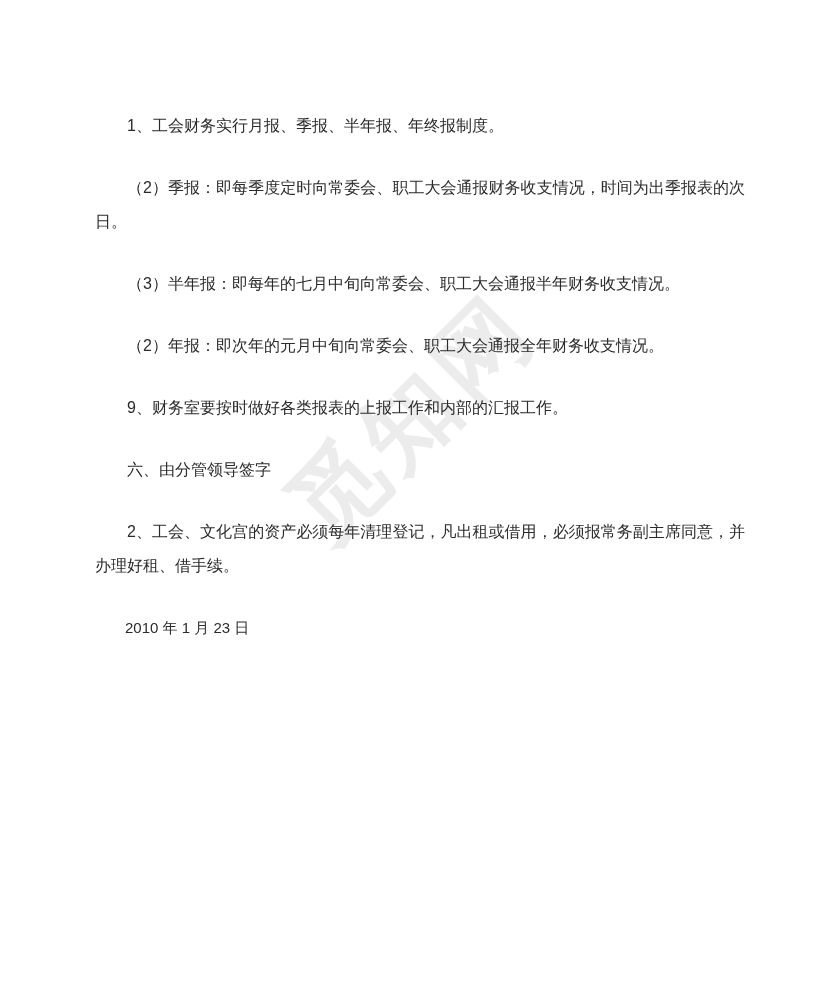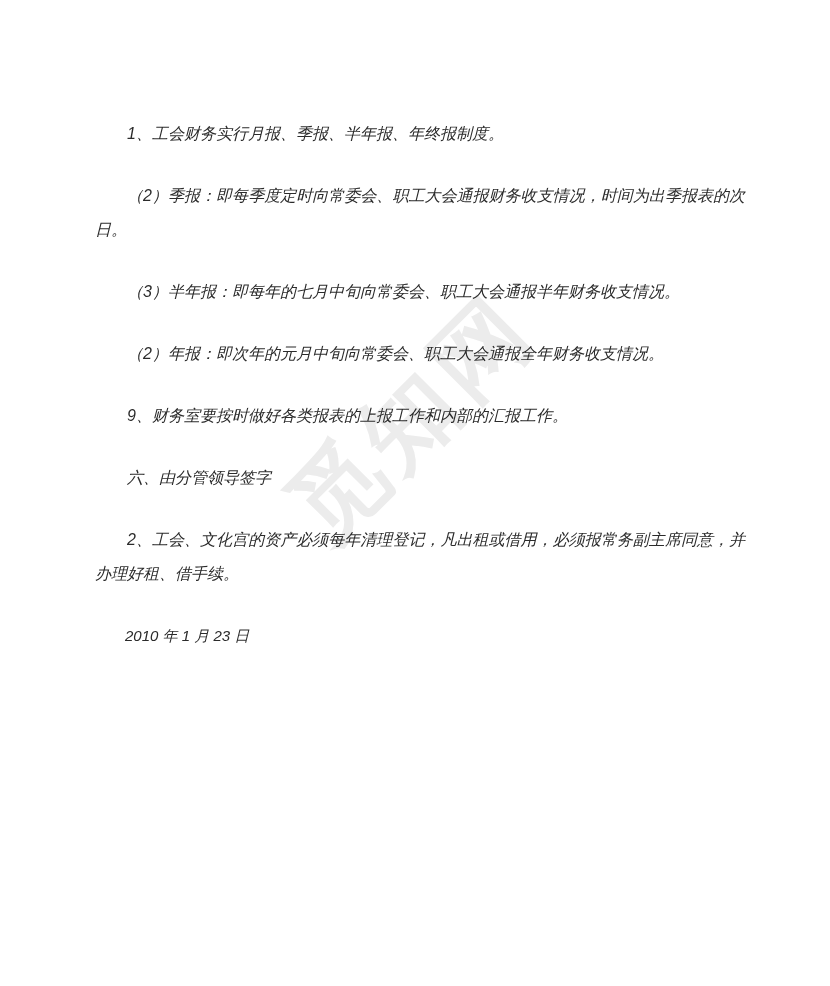--- a/index.html
+++ b/index.html
@@ -29,23 +29,22 @@
     letter-spacing: 8px;
     color: #ececec;
     white-space: nowrap;
     z-index: 0;
     pointer-events: none;
   }
   .content {
     position: absolute;
     left: 95px;
     right: 85px;
-    top: 117px;
+    top: 109px;
     z-index: 1;
-    font-style: italic;
   }
   .para {
     font-size: 16px;
     line-height: 34px;
     color: #2b2b2b;
     margin: 0 0 28px 0;
     text-indent: 2em;
     text-align: justify;
   }
   .date-line {

